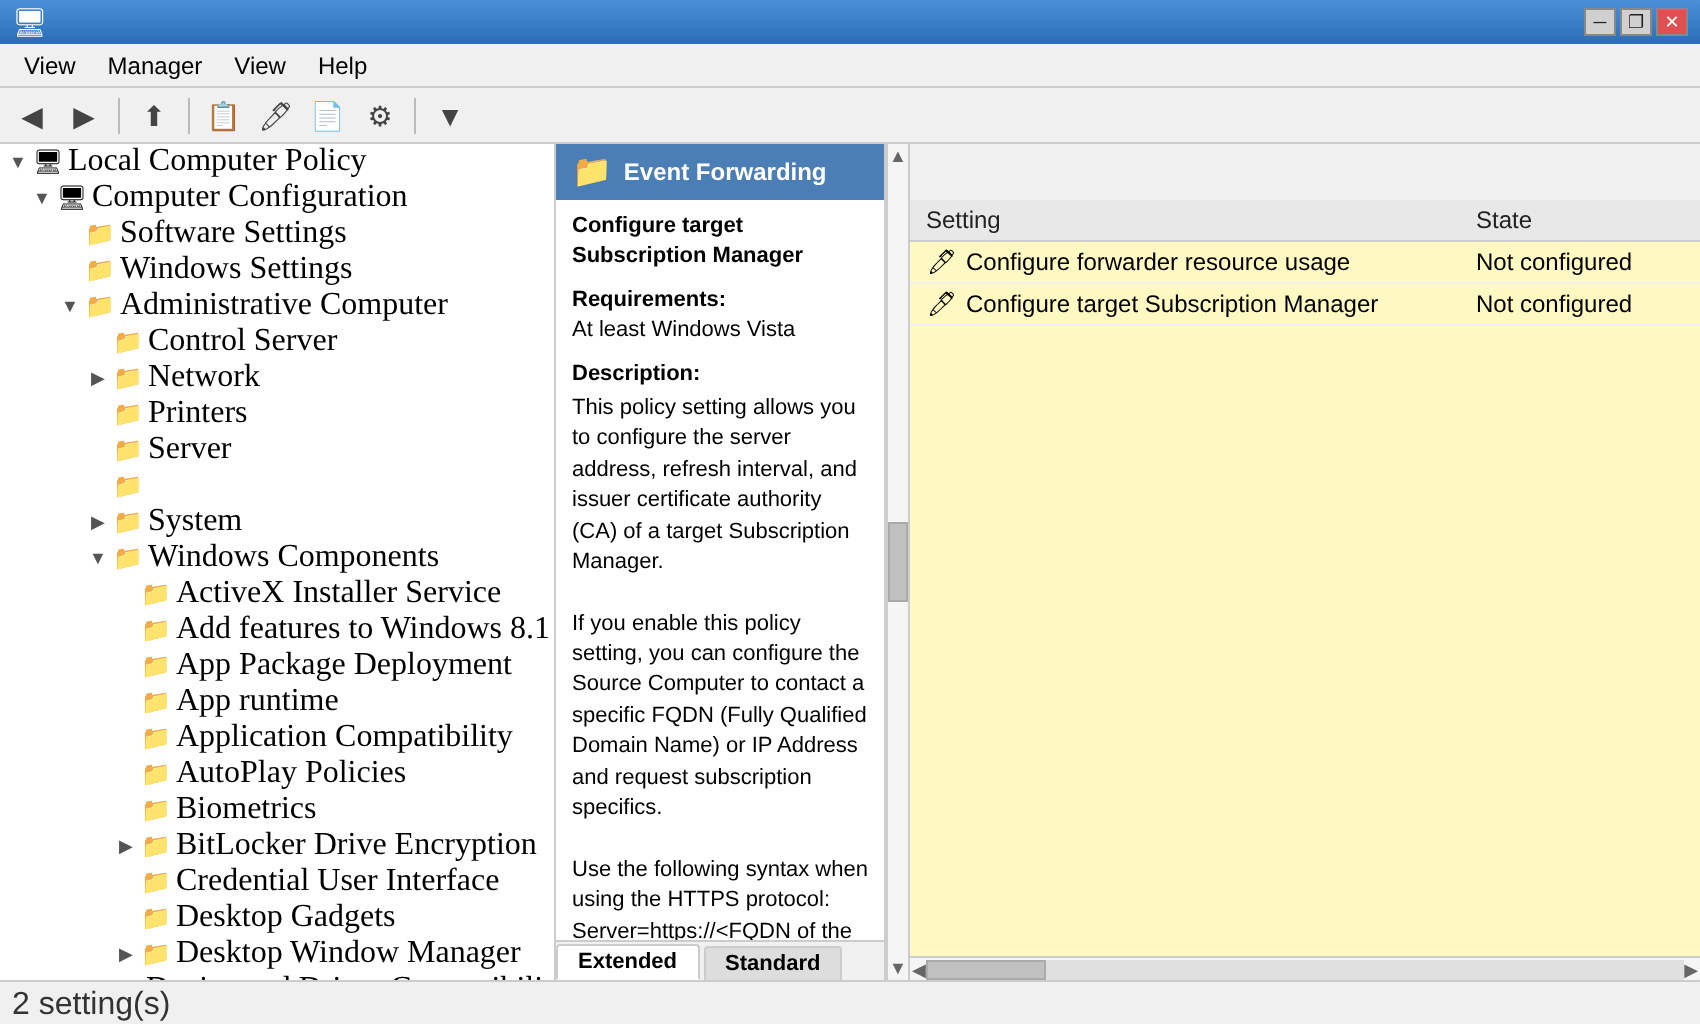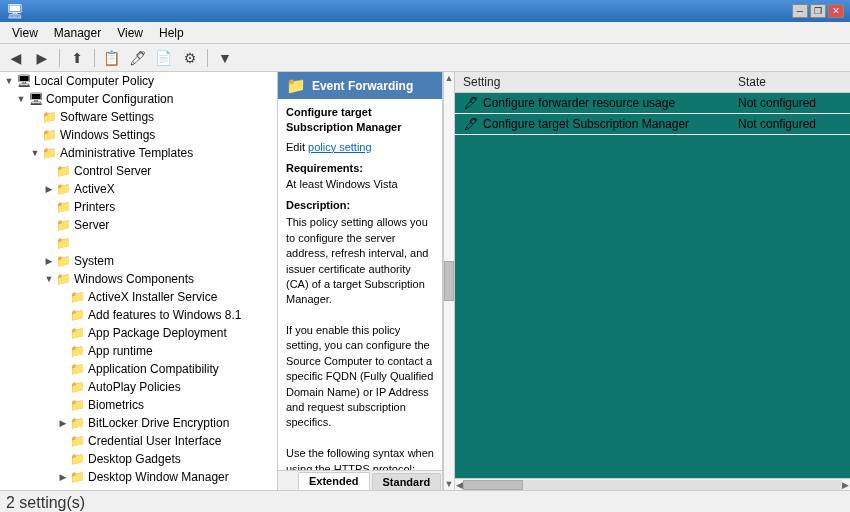--- a/index.html
+++ b/index.html
@@ -115,21 +115,21 @@
     }
     .tree-item .icon {
       width: 16px;
       height: 16px;
       display: inline-flex;
       align-items: center;
       justify-content: center;
       margin-right: 2px;
       font-size: 12px;
     }
-    .tree-item .label { font-size: 12px; }
+    .tree-item .label { font-size: 16px; font-family: Liberation Serif, serif; }
 
     
     .desc-pane {
       width: 165px;
       min-width: 165px;
       background: white;
       border-right: 1px solid #ccc;
       overflow-y: auto;
       display: flex;
       flex-direction: column;
@@ -160,24 +160,25 @@
       text-decoration: underline;
     }
     .desc-body .section-label {
       font-weight: bold;
       margin-top: 6px;
     }
 
     
     .settings-pane {
       flex: 1;
-      background: #0f766e;
+      background: #fef9c3;
       overflow-y: auto;
       display: flex;
       flex-direction: column;
+      margin-top: 28px;
     }
     .settings-table {
       width: 100%;
       border-collapse: collapse;
       font-size: 12px;
     }
     .settings-table th {
       background: #e8e8e8;
       border-bottom: 1px solid #ccc;
       padding: 3px 8px;
@@ -217,21 +218,20 @@
       color: #333;
     }
 
     
     .tab-bar {
       display: flex;
       align-items: flex-end;
       background: #f0f0f0;
       border-top: 1px solid #ccc;
       height: 20px;
-      padding-left: 20px;
     }
     .tab {
       padding: 2px 10px;
       border: 1px solid #ccc;
       border-bottom: none;
       background: #ddd;
       margin-right: 2px;
       cursor: pointer;
       font-size: 11px;
       border-radius: 2px 2px 0 0;
@@ -307,33 +307,33 @@
 
     <div class="tree-item" style="padding-left:28px;">
       <span class="expander" style="width:14px;"></span>
       <span class="icon">📁</span>
       <span class="label">Windows Settings</span>
     </div>
 
     <div class="tree-item" style="padding-left:28px;">
       <span class="expander">▼</span>
       <span class="icon">📁</span>
-      <span class="label">Administrative Templates</span>
+      <span class="label">Administrative Computer</span>
     </div>
 
     <div class="tree-item" style="padding-left:42px;">
       <span class="expander" style="width:14px;"></span>
       <span class="icon">📁</span>
       <span class="label">Control Server</span>
     </div>
 
     <div class="tree-item" style="padding-left:42px;">
       <span class="expander">▶</span>
       <span class="icon">📁</span>
-      <span class="label">ActiveX</span>
+      <span class="label">Network</span>
     </div>
 
     <div class="tree-item" style="padding-left:42px;">
       <span class="expander" style="width:14px;"></span>
       <span class="icon">📁</span>
       <span class="label">Printers</span>
     </div>
 
     <div class="tree-item" style="padding-left:42px;">
       <span class="expander" style="width:14px;"></span>
@@ -432,23 +432,20 @@
 
   </div>
 
   <div class="desc-pane">
     <div class="desc-header">
       <span class="desc-header-icon">📁</span>
       <span>Event Forwarding</span>
     </div>
     <div class="desc-body">
       <div style="font-weight:bold;margin-bottom:4px;">Configure target Subscription Manager</div>
-      <div style="margin-bottom:6px;">
-        <span>Edit </span><a>policy setting</a>
-      </div>
       <div class="section-label">Requirements:</div>
       <div style="margin-bottom:6px;">At least Windows Vista</div>
       <div class="section-label">Description:</div>
       <div style="margin-top:2px;white-space:pre-wrap;">This policy setting allows you to configure the server address, refresh interval, and issuer certificate authority (CA) of a target Subscription Manager.
 
 If you enable this policy setting, you can configure the Source Computer to contact a specific FQDN (Fully Qualified Domain Name) or IP Address and request subscription specifics.
 
 Use the following syntax when using the HTTPS protocol: Server=https://&lt;FQDN of the collector&gt;:5986/wsman/SubscriptionManager/WEC,Refresh=&lt;Refresh interval in seconds&gt;,IssuerCA=&lt;Thumbprint of the client authentication certificate&gt;. When using the HTTP protocol, use port 5985.</div>
     </div>
     <div class="tab-bar">

